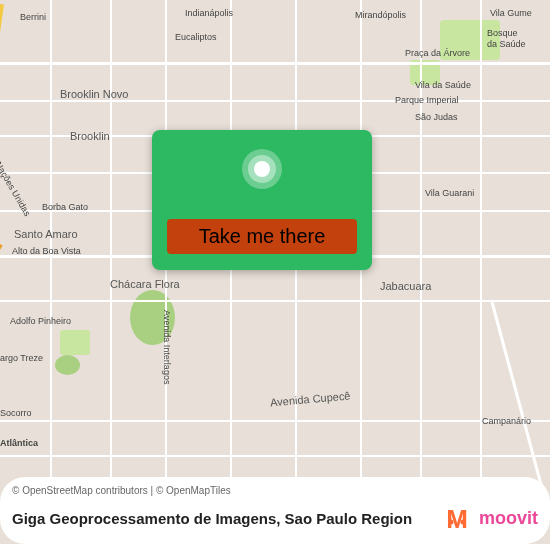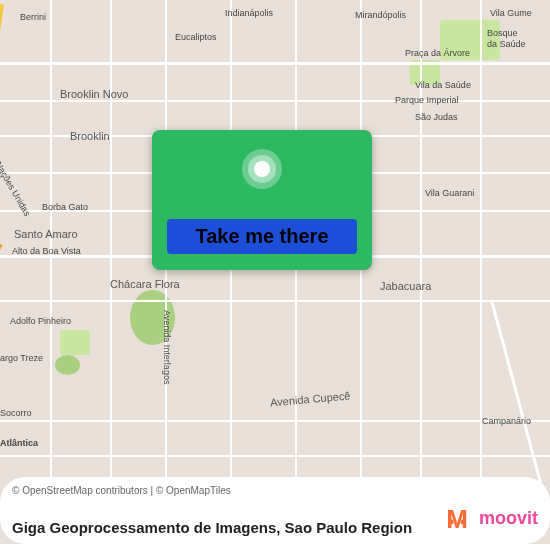--- a/index.html
+++ b/index.html
@@ -63,22 +63,22 @@
 
     #pin-icon {
       width: 50px;
       height: 60px;
       margin-bottom: 12px;
     }
 
     #take-me-there-btn {
       color: #000;
       font-size: 20px;
-      font-weight: 700;
-      background: #1d4ed8;
+      font-weight: 400;
+      background: #c2410c;
       border: none;
       border-radius: 4px;
       padding: 6px 16px;
       cursor: pointer;
       width: 190px;
       text-align: center;
     }
 
     
     #bottom-bar {
@@ -92,21 +92,21 @@
     }
 
     #attribution {
       font-size: 10px;
       color: #666;
       margin-bottom: 4px;
     }
 
     #place-info {
       display: flex;
-      align-items: flex-end;
+      align-items: center;
       justify-content: space-between;
     }
 
     #place-name {
       font-size: 15px;
       font-weight: 600;
       color: #222;
       flex: 1;
     }
 
@@ -176,21 +176,21 @@
   <div class="road" style="top:0;left:420px;width:2px;height:490px;"></div>
   <div class="road" style="top:0;left:480px;width:2px;height:490px;"></div>
 
   <div class="road-major" style="top:250px;left:180px;width:4px;height:240px;transform:rotate(8deg);transform-origin:top left;"></div>
 
   <div class="road" style="top:300px;left:490px;width:3px;height:200px;transform:rotate(-15deg);transform-origin:top;"></div>
 
   <div class="road-highway" style="top:80px;left:0;width:3px;height:280px;transform:rotate(30deg);transform-origin:top left;"></div>
 
   <span class="label" style="top:12px;left:20px;">Berrini</span>
-  <span class="label" style="top:8px;left:185px;margin-left:40px;">Indianápolis</span>
+  <span class="label" style="top:8px;left:185px;">Indianápolis</span>
   <span class="label" style="top:10px;left:355px;">Mirandópolis</span>
   <span class="label" style="top:8px;left:490px;">Vila Gume</span>
   <span class="label" style="top:28px;left:487px;line-height:1.2;">Bosque<br>da Saúde</span>
   <span class="label" style="top:32px;left:175px;">Eucaliptos</span>
   <span class="label" style="top:48px;left:405px;">Praça da Árvore</span>
   <span class="label" style="top:80px;left:415px;">Vila da Saúde</span>
   <span class="label" style="top:95px;left:395px;">Parque Imperial</span>
   <span class="label" style="top:112px;left:415px;">São Judas</span>
   <span class="label label-large" style="top:88px;left:60px;">Brooklin Novo</span>
   <span class="label label-large" style="top:130px;left:70px;">Brooklin</span>

